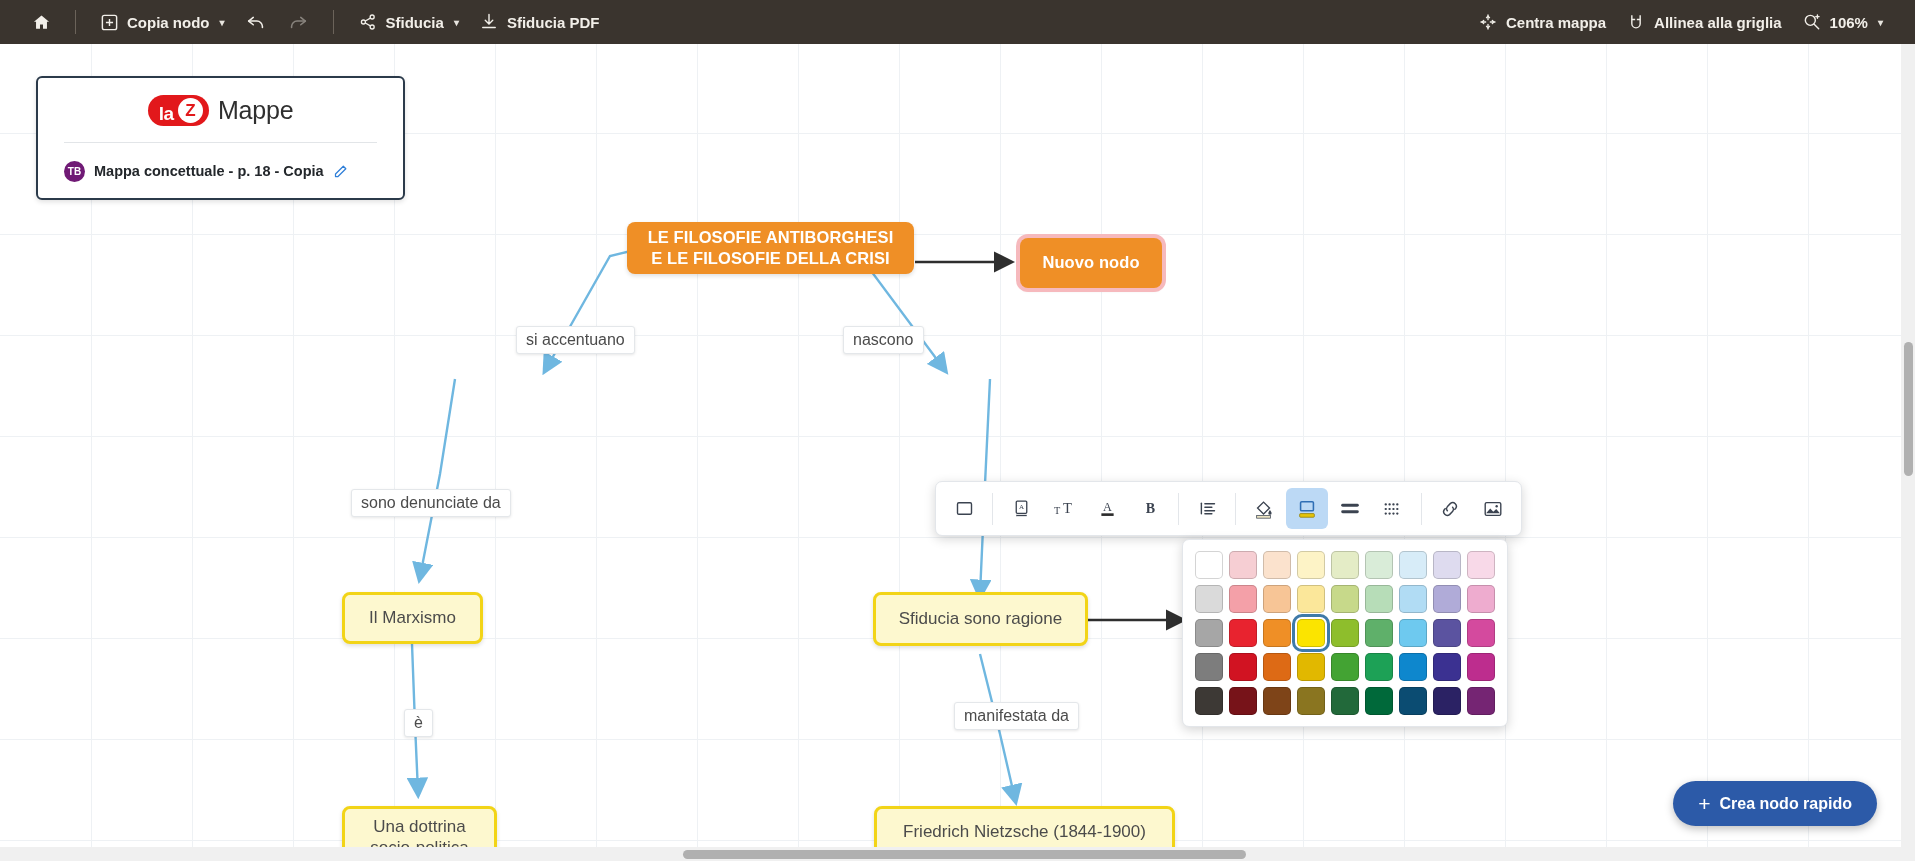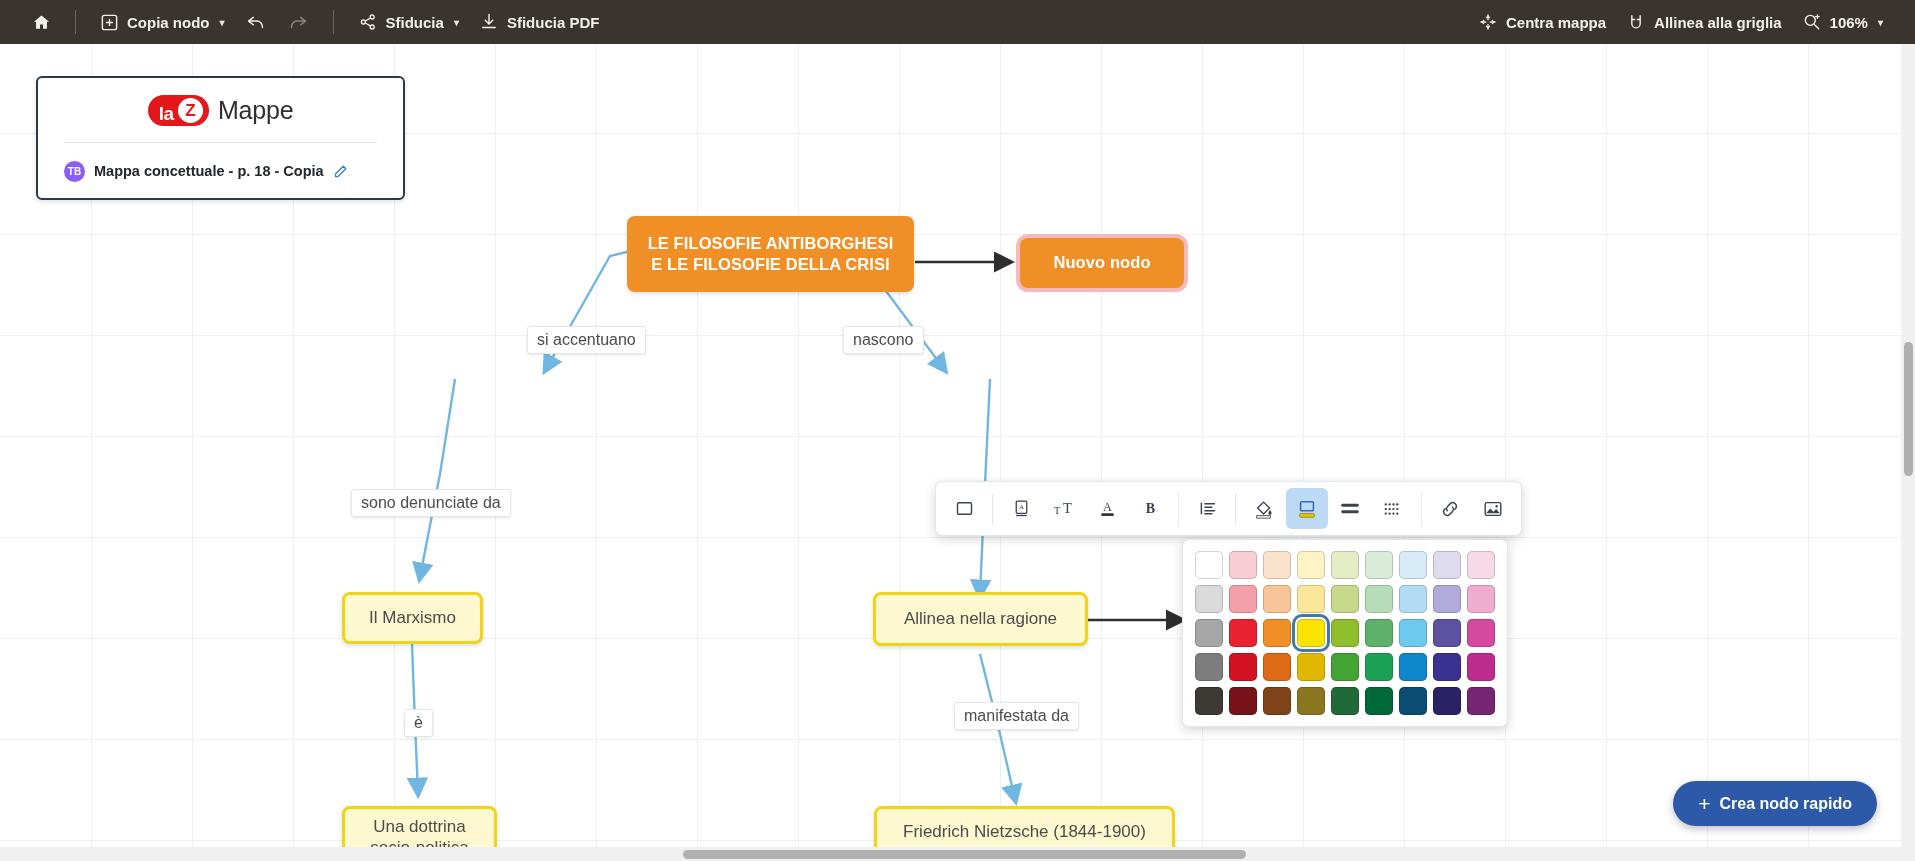--- a/index.html
+++ b/index.html
@@ -70,21 +70,21 @@
     color: #e2181b; font-size: 17px; font-weight: bold;
     display: flex; align-items: center; justify-content: center; line-height: 1;
   }
   #logo-word { color: #2f2f2f; font-size: 25px; letter-spacing: -.2px; }
   #card-divider { height: 1px; background: #e2e5e8; margin: 0 26px; }
   #card-meta {
     height: 56px; display: flex; align-items: center; gap: 9px; padding: 0 26px;
   }
   #avatar {
     width: 21px; height: 21px; border-radius: 50%;
-    background: #8b5cf6; color: #fff;
+    background: #701a75; color: #fff;
     font-size: 10px; font-weight: bold;
     display: flex; align-items: center; justify-content: center;
     flex: 0 0 auto;
   }
   #card-title { color: #23272b; font-size: 14.5px; font-weight: bold; white-space: nowrap; }
   #edit-pencil { color: #2f7fd8; display: flex; align-items: center; cursor: pointer; }
 
   
   .node {
     position: absolute; display: flex; align-items: center; justify-content: center;
@@ -321,49 +321,49 @@
       <span id="avatar">TB</span>
       <span id="card-title">Mappa concettuale - p. 18 - Copia</span>
       <span id="edit-pencil">
         <svg width="15" height="15" viewBox="0 0 24 24" fill="none" stroke="#2f7fd8" stroke-width="2" stroke-linecap="round" stroke-linejoin="round">
           <path d="M16.5 3.5 20.5 7.5 8 20H4v-4z"></path>
         </svg>
       </span>
     </div>
   </div>
 
-  <div class="node node-orange" style="left: 627px; top: 172px; width: 287px; height: 76px; background: rgb(239, 143, 38);">
+  <div class="node node-orange" style="left: 627px; top: 178px; width: 287px; height: 52px; background: rgb(239, 143, 38);">
     <span style="white-space:pre-line">LE FILOSOFIE ANTIBORGHESI
 E LE FILOSOFIE DELLA CRISI</span>
   </div>
 
-  <div class="node node-orange node-selected" style="left: 1020px; top: 194px; width: 164px; height: 50px; background: rgb(239, 143, 38);">
+  <div class="node node-orange node-selected" style="left: 1020px; top: 194px; width: 142px; height: 50px; background: rgb(239, 143, 38);">
     <span style="white-space:pre-line">Nuovo nodo</span>
   </div>
 
 
 
   <div class="node node-yellow" style="left: 342px; top: 548px; width: 141px; height: 52px; background: rgb(253, 248, 207);">
     <span style="white-space:pre-line">Il Marxismo</span>
   </div>
 
   <div class="node node-yellow" style="left: 873px; top: 548px; width: 215px; height: 54px; background: rgb(253, 248, 207);">
-    <span style="white-space:pre-line">Allinea nella ragione</span>
+    <span style="white-space:pre-line">Sfiducia sono ragione</span>
   </div>
 
   <div class="node node-yellow" style="left: 342px; top: 762px; width: 155px; height: 62px; background: rgb(253, 248, 207);">
     <span style="white-space:pre-line">Una dottrina
 socio-politica</span>
   </div>
 
   <div class="node node-yellow" style="left: 874px; top: 762px; width: 301px; height: 52px; background: rgb(253, 248, 207);">
     <span style="white-space:pre-line">Friedrich Nietzsche (1844-1900)</span>
   </div>
 
-  <div class="edgelabel" style="left:527px; top:282px;">si accentuano</div>
+  <div class="edgelabel" style="left:516px; top:282px;">si accentuano</div>
 
   <div class="edgelabel" style="left:843px; top:282px;">nascono</div>
 
   <div class="edgelabel" style="left:351px; top:445px;">sono denunciate da</div>
 
   <div class="edgelabel" style="left:404px; top:665px;">è</div>
 
   <div class="edgelabel" style="left:938px; top:658px;margin-left:16px;">manifestata da</div>
 
   <div id="fmtbar">

